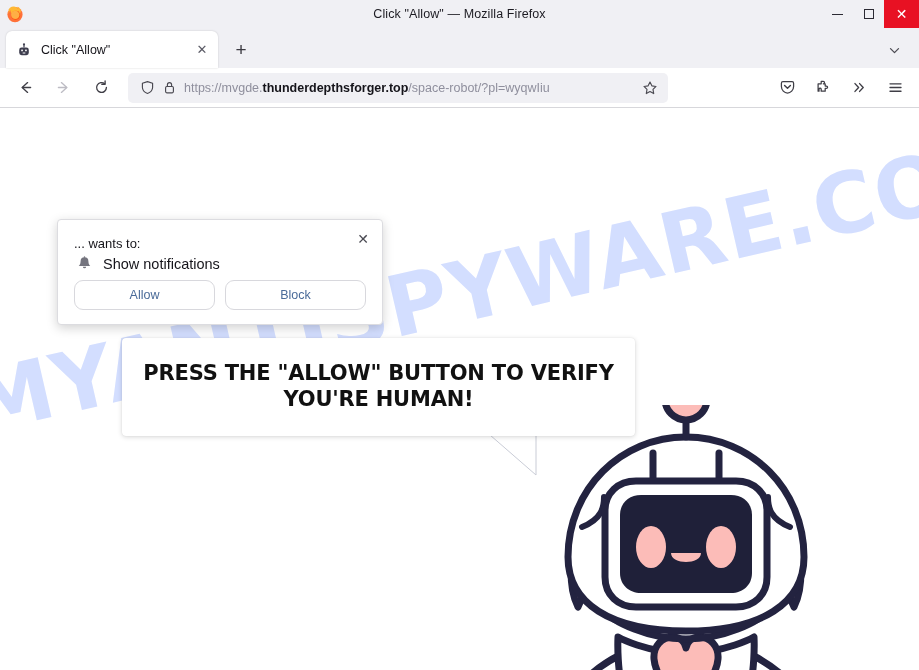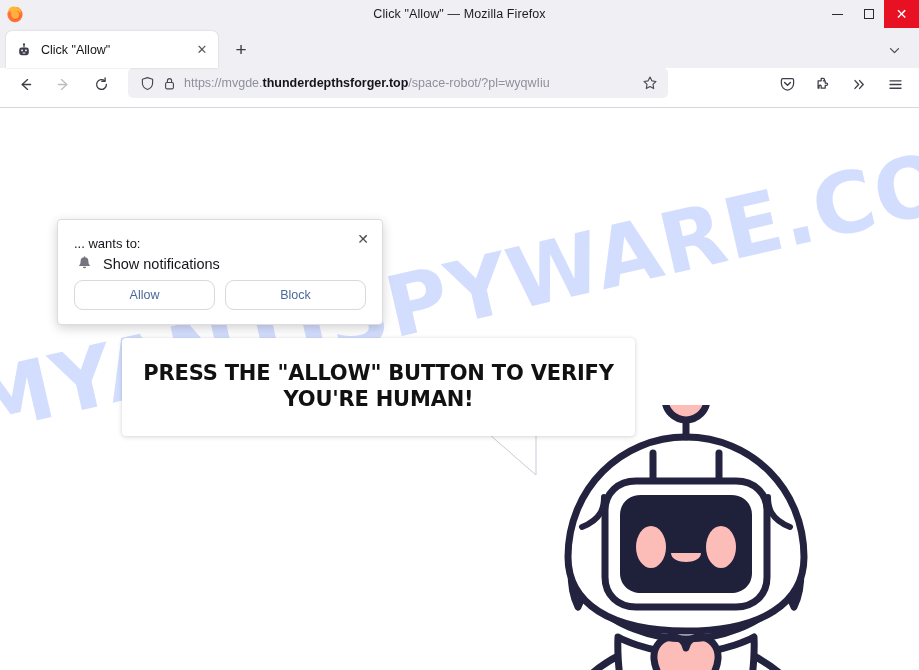--- a/index.html
+++ b/index.html
@@ -93,21 +93,21 @@
     margin-left: auto; margin-bottom: 5px; margin-right: 6px;
     width: 26px; height: 26px;
     display: flex; align-items: center; justify-content: center;
     color: #4b4a52;
   }
 
   
   .navbar {
     height: 40px; flex: 0 0 40px;
     background: #ffffff;
-    display: flex; align-items: flex-start;
+    display: flex; align-items: center;
     padding: 0 6px;
     border-bottom: 1px solid #d7d7db;
   }
   .nav-btn {
     width: 32px; height: 32px; margin: 0 3px;
     display: flex; align-items: center; justify-content: center;
     border-radius: 4px;
     color: #3f3e46;
   }
   .nav-btn.disabled { color: #bdbcc4; }

